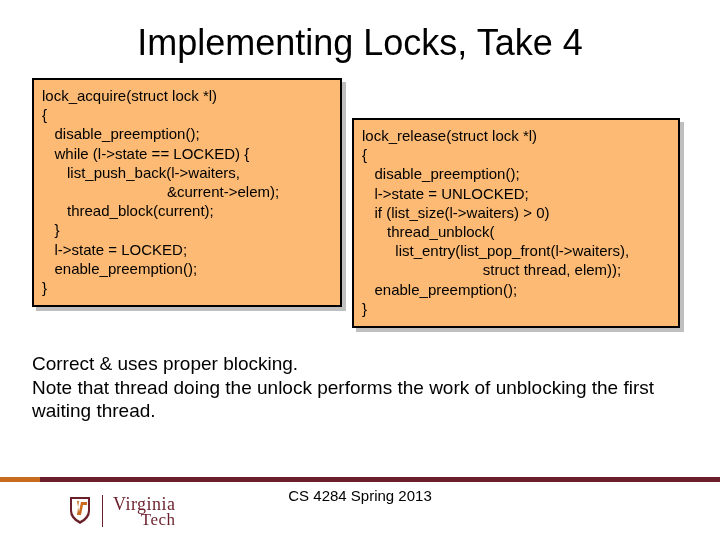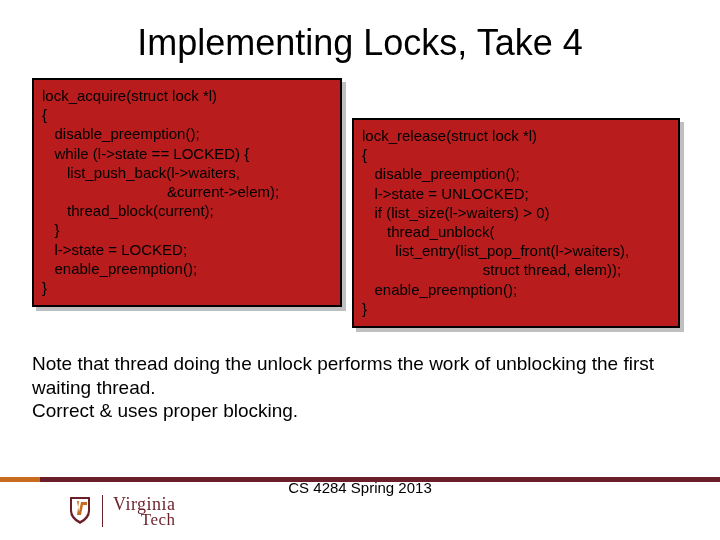--- a/index.html
+++ b/index.html
@@ -19,21 +19,21 @@
     font-weight: normal;
   }
   .code-row {
     display: flex;
     gap: 10px;
     padding: 6px 20px 6px 32px;
     align-items: flex-start;
   }
   .codebox {
     border: 2px solid #000;
-    background: #b91c1c;
+    background: #fdba74;
     padding: 6px 8px 8px 8px;
     position: relative;
     box-shadow: 4px 4px 0 rgba(0,0,0,0.25);
   }
   .codebox.left { flex: 0 0 310px; }
   .codebox.right { flex: 0 0 328px; margin-top: 40px; }
   .codebox pre {
     font-family: Arial, Helvetica, sans-serif;
     font-size: 15px;
     line-height: 1.28;
@@ -93,21 +93,21 @@
     font-size: 17px;
     color: #6b1f2a;
     text-align: right;
     margin-top: -2px;
     letter-spacing: 0.5px;
   }
   .course {
     position: absolute;
     left: 50%;
     transform: translateX(-50%);
-    bottom: 44px;
+    bottom: 36px;
     font-size: 15px;
     color: #000;
   }
   .logo-divider {
     width: 1px;
     height: 32px;
     background: #6b1f2a;
     margin-left: 6px;
     margin-right: 6px;
   }
@@ -139,22 +139,22 @@
    if (list_size(l-&gt;waiters) &gt; 0)
       thread_unblock(
         list_entry(list_pop_front(l-&gt;waiters),
                              struct thread, elem));
    enable_preemption();
 }</pre>
   </div>
 </div>
 
 <div class="caption">
+  <div>Correct &amp; uses proper blocking.</div>
   <div>Note that thread doing the unlock performs the work of unblocking the first waiting thread.</div>
-  <div>Correct &amp; uses proper blocking.</div>
 </div>
 
 <div class="footer-line">
   <div class="orange"></div>
   <div class="maroon"></div>
 </div>
 
 <div class="footer">
   <div class="logo">
     <div class="vt-shield">

